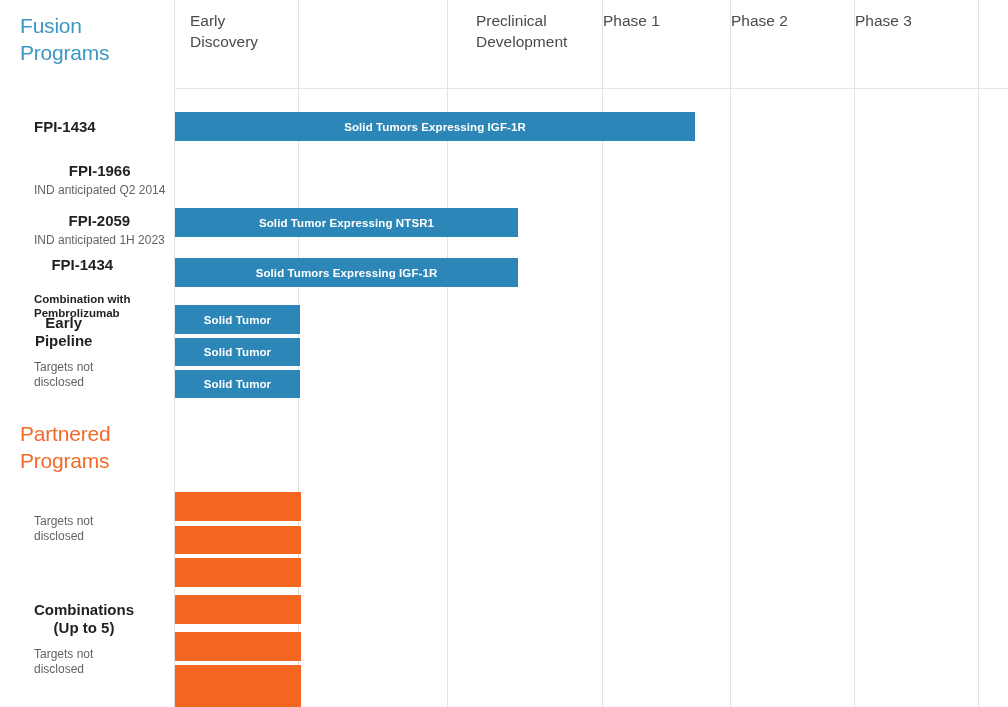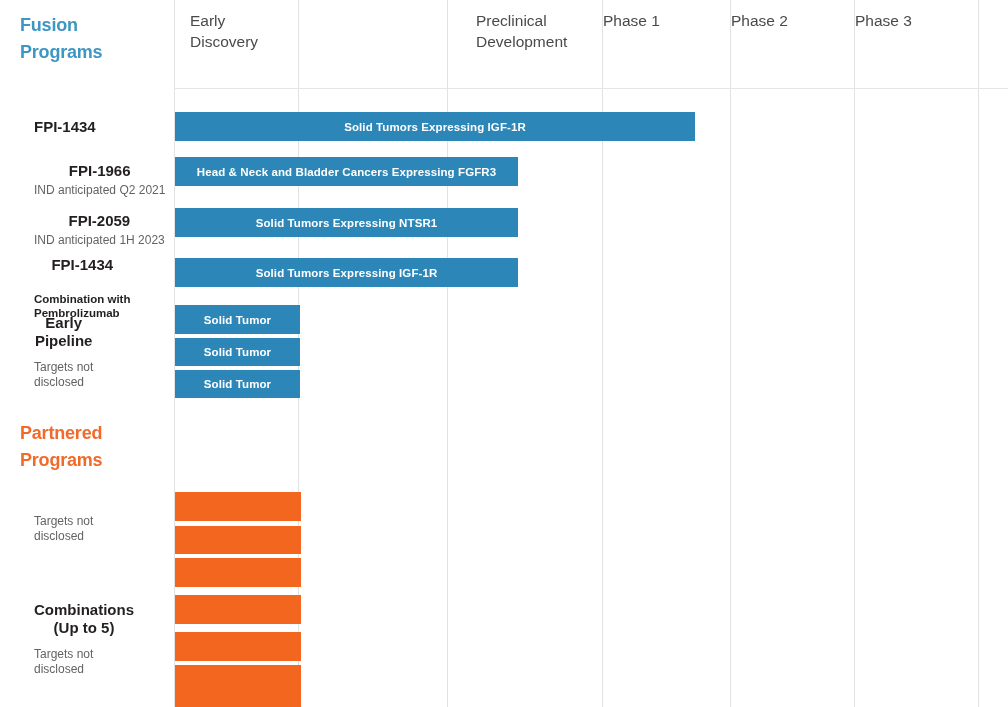--- a/index.html
+++ b/index.html
@@ -35,23 +35,23 @@
     text-align: left;
     font-size: 15.5px;
     line-height: 21px;
     color: #4a4a4a;
     font-weight: 400;
   }
 
   
   .section-title {
     position: absolute;
-    font-size: 18px;
+    font-size: 21px;
     line-height: 27px;
-    font-weight: bold;
+    font-weight: normal;
     letter-spacing: -0.2px;
   }
   .section-title.fusion   { color: #3d96c4; }
   .section-title.partnered{ color: #f26a2a; }
 
   
   .row-label {
     position: absolute;
     left: 34px;
   }
@@ -123,21 +123,21 @@
 Programs</div>
   <div class="section-title partnered" style="left:20px; top:420px; white-space:pre-line;">Partnered
 Programs</div>
 
   <div class="row-label" style="top:118px;">
     <div class="name">FPI-1434</div>
   </div>
 
   <div class="row-label" style="top:162px;">
     <div class="name">FPI-1966</div>
-    <div class="sub light">IND anticipated Q2 2021</div>
+    <div class="sub light">IND anticipated Q2 2014</div>
   </div>
 
   <div class="row-label" style="top:212px;">
     <div class="name">FPI-2059</div>
     <div class="sub light">IND anticipated 1H 2023</div>
   </div>
 
   <div class="row-label" style="top:256px;">
     <div class="name">FPI-1434</div>
     <div class="sub">Combination with
@@ -160,26 +160,23 @@
     <div class="name">Combinations
 (Up to 5)</div>
     <div class="sub light" style="margin-top:10px;">Targets not
 disclosed</div>
   </div>
 
   <div class="bar blue" style="left:175px; top:112px; width:520px; height:29px;">
     <span class="bar-label">Solid Tumors Expressing IGF-1R</span>
   </div>
 
-  <div class="bar blue" style="left:175px; top:157px; width:343px; height:29px;">
-    <span class="bar-label">Head &amp; Neck and Bladder Cancers Expressing FGFR3</span>
-  </div>
 
   <div class="bar blue" style="left:175px; top:208px; width:343px; height:29px;">
-    <span class="bar-label">Solid Tumors Expressing NTSR1</span>
+    <span class="bar-label">Solid Tumor Expressing NTSR1</span>
   </div>
 
   <div class="bar blue" style="left:175px; top:258px; width:343px; height:29px;">
     <span class="bar-label">Solid Tumors Expressing IGF-1R</span>
   </div>
 
   <div class="bar blue" style="left:175px; top:305px; width:125px; height:29px;">
     <span class="bar-label">Solid Tumor</span>
   </div>
 

